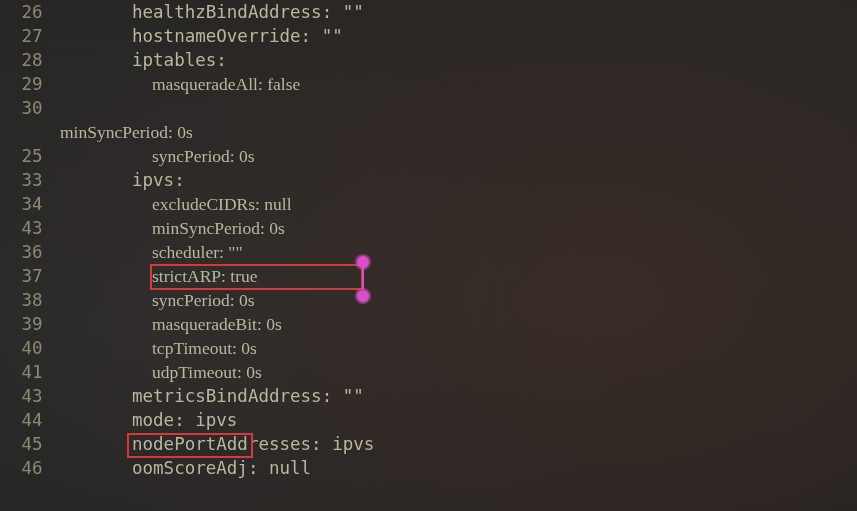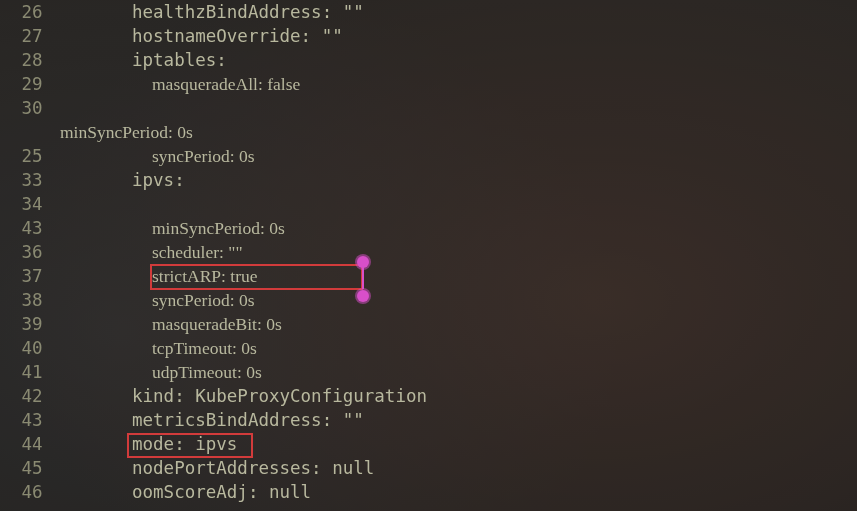--- a/index.html
+++ b/index.html
@@ -106,20 +106,21 @@
   <div class="line">
     <span class="gutter">25</span>
     <span class="code ind2">syncPeriod: 0s</span>
   </div>
   <div class="line">
     <span class="gutter">33</span>
     <span class="code ind1">ipvs:</span>
   </div>
   <div class="line">
     <span class="gutter">34</span>
+    <span class="code ind2">excludeCIDRs: null</span>
   </div>
   <div class="line">
     <span class="gutter">43</span>
     <span class="code ind2">minSyncPeriod: 0s</span>
   </div>
   <div class="line">
     <span class="gutter">36</span>
     <span class="code ind2">scheduler: ""</span>
   </div>
   <div class="line">
@@ -136,34 +137,30 @@
   </div>
   <div class="line">
     <span class="gutter">40</span>
     <span class="code ind2">tcpTimeout: 0s</span>
   </div>
   <div class="line">
     <span class="gutter">41</span>
     <span class="code ind2">udpTimeout: 0s</span>
   </div>
   <div class="line">
-    <span class="gutter">42</span>
-    <span class="code ind1">kind: KubeProxyConfiguration</span>
-  </div>
-  <div class="line">
     <span class="gutter">43</span>
     <span class="code ind1">metricsBindAddress: ""</span>
   </div>
   <div class="line">
     <span class="gutter">44</span>
     <span class="code ind1">mode: ipvs</span>
   </div>
   <div class="line">
     <span class="gutter">45</span>
-    <span class="code ind1">nodePortAddresses: null</span>
+    <span class="code ind1">nodePortAddresses: ipvs</span>
   </div>
   <div class="line">
     <span class="gutter">46</span>
     <span class="code ind1">oomScoreAdj: null</span>
   </div>
 
   <div class="highlight-box" id="box1" style="left: 150px; top: 264px; width: 213px; height: 26px;"></div>
   <div class="highlight-box" id="box2" style="left: 127px; top: 433px; width: 126px; height: 25px;"></div>
 
   <div class="cursor-bar" id="cbar" style="left: 362px; top: 265px; height: 24px;"></div>

